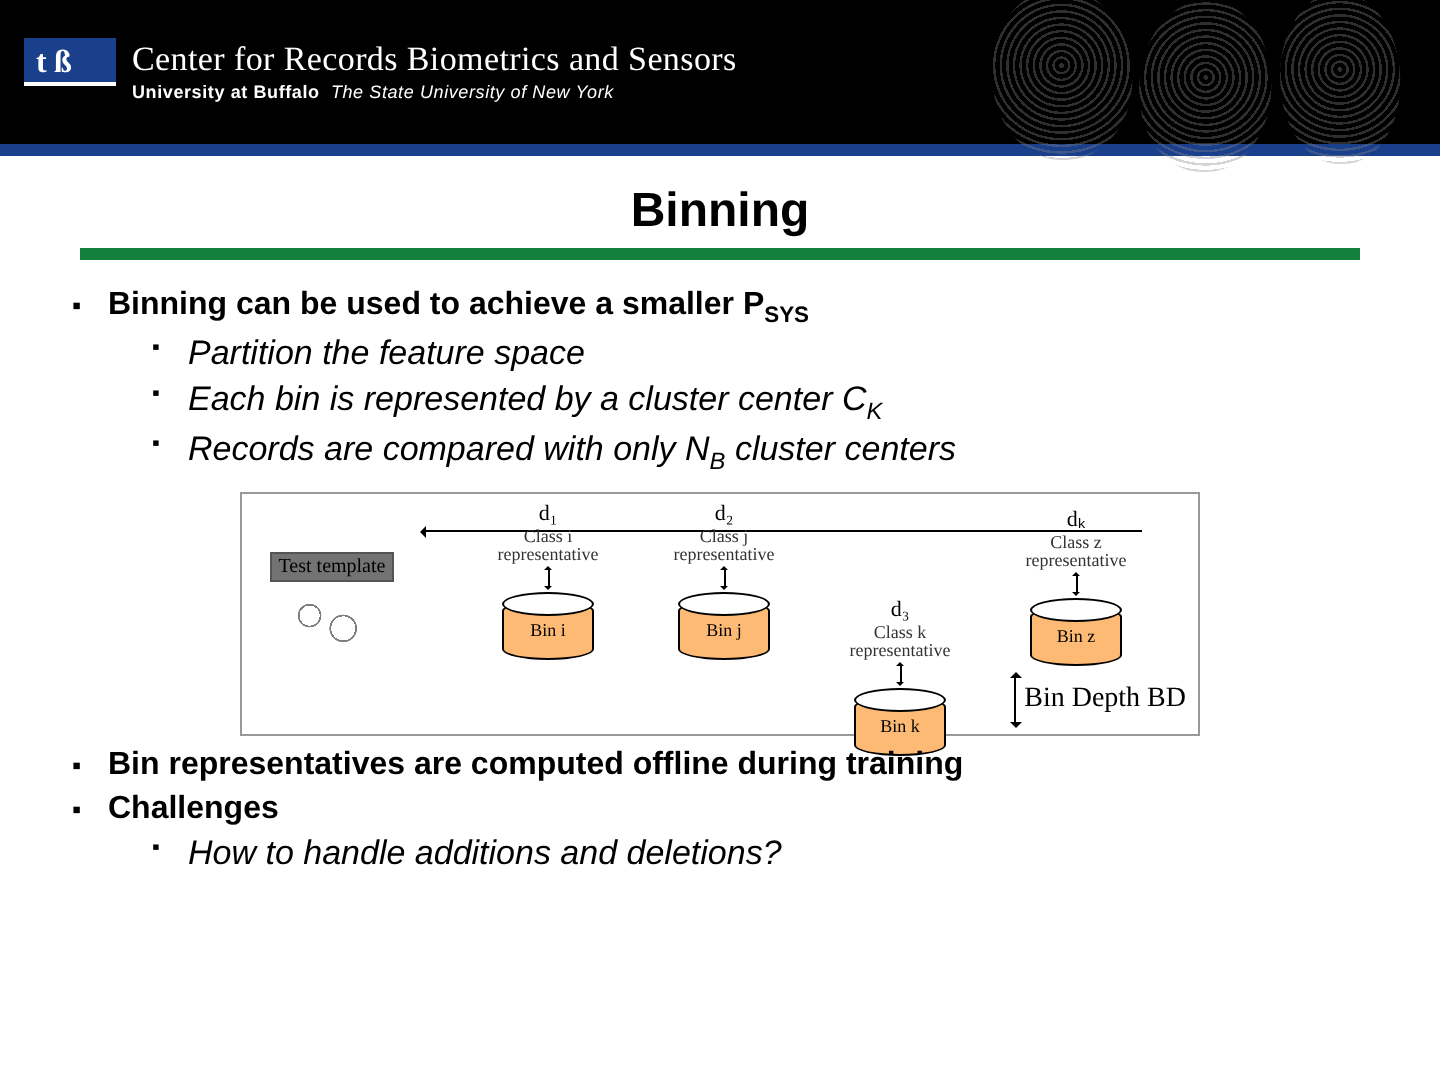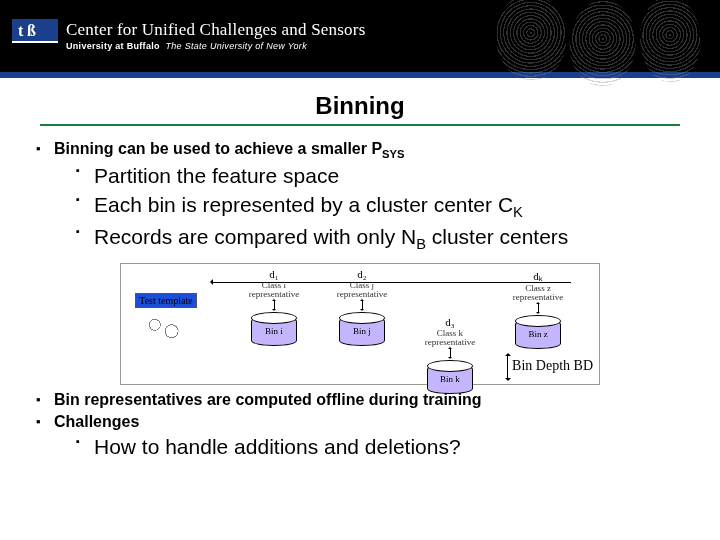--- a/index.html
+++ b/index.html
@@ -59,21 +59,21 @@
     height: 6px;
     background: #1a3f8b;
   }
   .slide {
     padding: 14px 30px 10px 30px;
   }
   .title {
     text-align: center;
     font-weight: bold;
     font-size: 24px;
-    border-bottom: 2px solid #15803d;
+    border-bottom: 6px solid #15803d;
     padding-bottom: 4px;
     margin: 0 auto 14px auto;
     width: 640px;
   }
   ul.outer {
     list-style: none;
     padding-left: 6px;
   }
   ul.outer > li {
     position: relative;
@@ -90,23 +90,24 @@
     color: #000;
   }
   ul.inner {
     list-style: none;
     padding-left: 22px;
     margin-top: 2px;
   }
   ul.inner > li {
     position: relative;
     padding-left: 18px;
-    font-size: 21px;
+    font-size: 17px;
     font-weight: normal;
     line-height: 1.35;
+    font-style: italic;
   }
   ul.inner > li::before {
     content: "▪";
     position: absolute;
     left: 0;
     top: 1px;
     font-size: 11px;
     color: #000;
   }
   .bold { font-weight: bold; }
@@ -123,21 +124,21 @@
     position: relative;
     background: #fff;
     font-family: 'Times New Roman', serif;
   }
   .test-template {
     position: absolute;
     left: 6px; top: 26px;
     width: 78px;
     text-align: center;
   }
-  .test-template .lbl { font-size: 10px; border:1px solid #555; padding:1px 3px; display:inline-block; background:#1d4ed8; }
+  .test-template .lbl { font-size: 10px; border:1px solid #555; padding:1px 3px; display:inline-block; background:#737373; }
   .test-template .scribble {
     width: 56px; height: 32px;
     margin: 4px auto 0;
     border-radius: 4px;
     background:
       radial-gradient(circle at 30% 40%, transparent 5px, #000 5px 5.8px, transparent 6px) ,
       radial-gradient(circle at 60% 60%, transparent 6px, #000 6px 6.8px, transparent 7px);
     opacity: .5;
   }
   .cluster {
@@ -148,21 +149,21 @@
     font-size: 10px;
   }
   .cluster .d { font-size: 11px; }
   .cluster .rep { margin-top: 1px; line-height: 1.05; font-size: 9px; color:#333; }
   .cluster .cyl {
     margin: 6px auto 0;
     width: 46px; height: 30px;
     border: 1px solid #000;
     border-radius: 50%/18%;
     position: relative;
-    background:#c4b5fd;
+    background:#fdba74;
     display:flex; align-items:center; justify-content:center;
     font-size: 9px;
   }
   .cluster .cyl::before {
     content:"";
     position:absolute; left:-1px; right:-1px; top:-5px; height:10px;
     border:1px solid #000; border-radius:50%;
     background:#fff;
   }
   .cluster .arrow {
@@ -202,21 +203,21 @@
   <div class="logo-box">
     <div class="ub-mark">
       <svg width="46" height="34" viewBox="0 0 46 34">
         <rect x="0" y="0" width="46" height="22" fill="#1a3f8b"></rect>
         <text x="6" y="17" fill="#fff" font-family="Georgia" font-weight="bold" font-size="16">t</text>
         <text x="15" y="17" fill="#fff" font-family="Georgia" font-weight="bold" font-size="16">ß</text>
         <rect x="0" y="22" width="46" height="2" fill="#fff"></rect>
       </svg>
     </div>
     <div class="banner-text">
-      <div class="banner-title">Center for Unified Challenges and Sensors</div>
+      <div class="banner-title">Center for Records Biometrics and Sensors</div>
       <div class="banner-sub">
         <span class="bold">University at Buffalo</span>
         &nbsp;<span class="italic">The State University of New York</span>
       </div>
     </div>
   </div>
   <div class="fingerprints">
     <div class="fp"></div>
       <div class="fp"></div>
       <div class="fp"></div>

